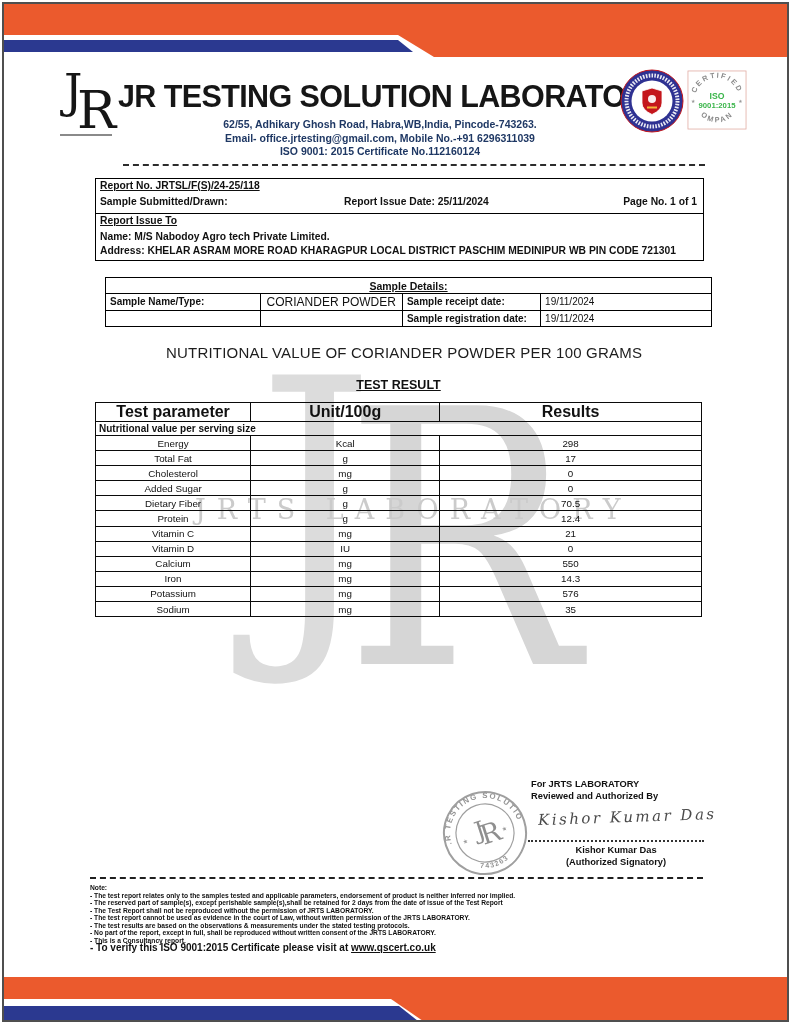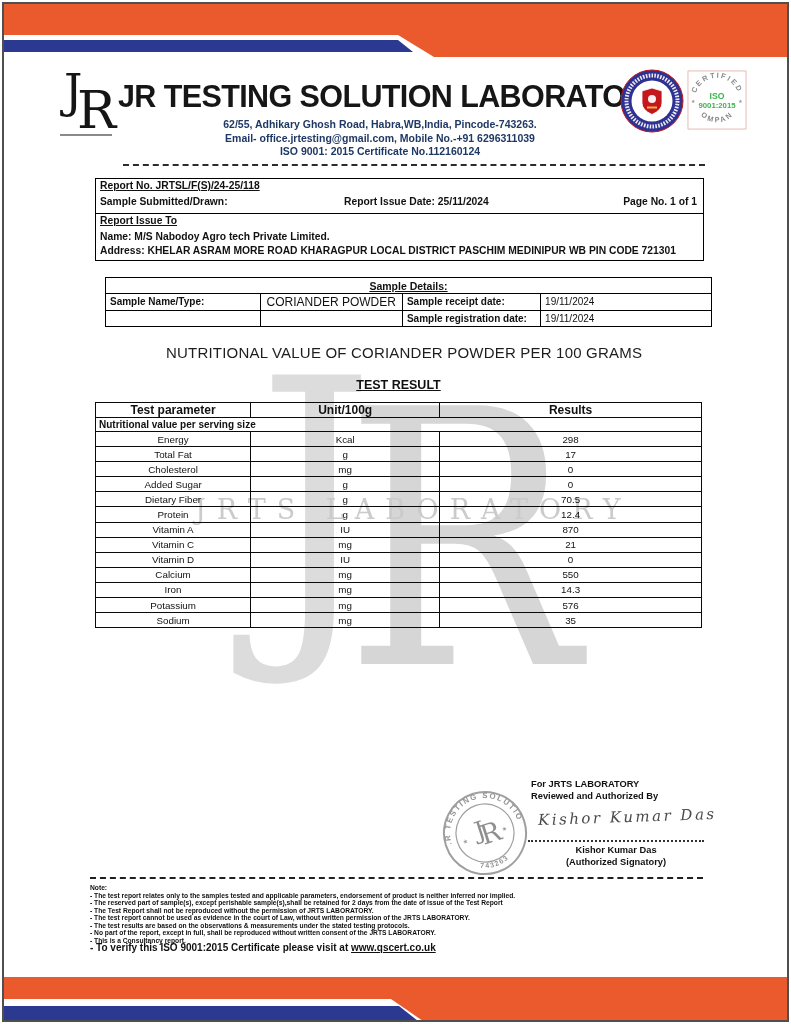--- a/index.html
+++ b/index.html
@@ -36,21 +36,21 @@
   #sample-table td{height:15.5px;}
   #sample-table .lbl{font-weight:700;}
   #sample-table .ctr{text-align:center;font-size:12px;}
 
   
   #nutri-caption{left:120px;top:344px;font-size:15px;color:#1d1d1d;letter-spacing:0.2px;margin-left:46px;}
   #test-result-heading{left:95px;top:378px;width:607px;text-align:center;font-size:12.5px;font-weight:700;text-decoration:underline;}
   #results-table{left:95px;top:402px;width:607px;font-size:9.8px;}
   #results-table td,#results-table th{border:1.2px solid #0a0a0a;height:14.1px;padding:0 3px;}
   #results-table .title-row td{font-weight:600;font-size:10px;text-align:left;height:13px;}
-  #results-table thead th{font-weight:700;font-size:12px;text-align:center;height:14px;}
+  #results-table thead th{font-weight:700;font-size:16px;text-align:center;height:14px;}
   #results-table tbody td{text-align:center;margin-left:12px;}
 
   
   #watermark{left:0;top:0;width:791px;height:1024px;z-index:0;}
   #wm-mono{position:absolute;left:235px;top:330px;width:380px;height:390px;transform:scaleX(.88);}
   #wm-mono .j{position:absolute;left:0;top:6px;font-family:"DejaVu Serif",serif;font-size:330px;line-height:1;color:#dcdcdc;}
   #wm-mono .r{position:absolute;left:98px;top:34px;font-family:"DejaVu Serif",serif;font-size:355px;line-height:1;color:#d6d6d6;}
   #wm-text{position:absolute;left:195px;top:494px;width:410px;text-align:center;font-family:"DejaVu Serif",serif;
            font-size:27px;letter-spacing:11px;color:#cbcbcb;white-space:nowrap;}
 
@@ -222,25 +222,20 @@
         </tr>
         <tr>
           <td>Dietary Fiber</td>
           <td>g</td>
           <td>70.5</td>
         </tr>
         <tr>
           <td>Protein</td>
           <td>g</td>
           <td>12.4</td>
-        </tr>
-        <tr>
-          <td>Vitamin A</td>
-          <td>IU</td>
-          <td>870</td>
         </tr>
         <tr>
           <td>Vitamin C</td>
           <td>mg</td>
           <td>21</td>
         </tr>
         <tr>
           <td>Vitamin D</td>
           <td>IU</td>
           <td>0</td>

